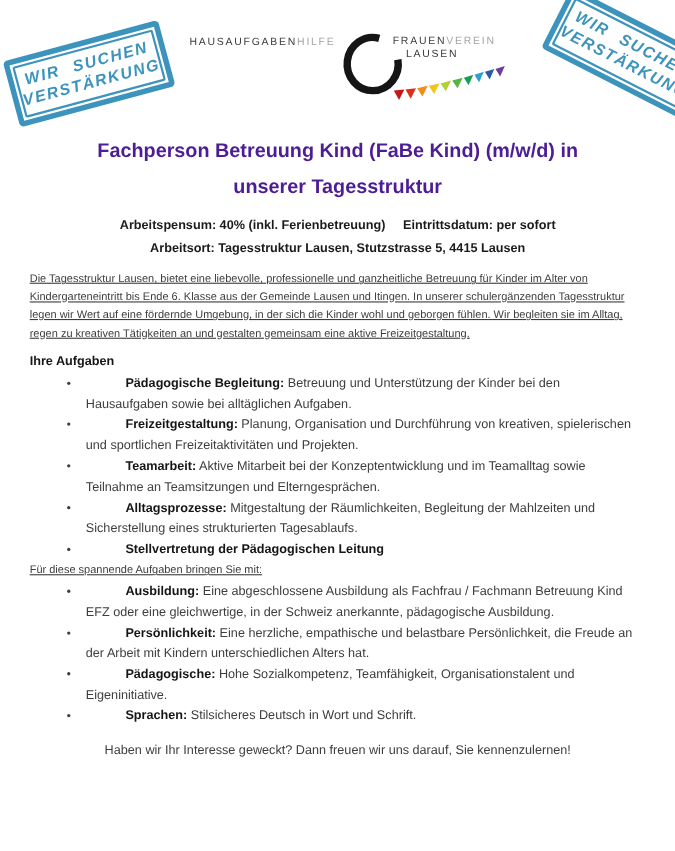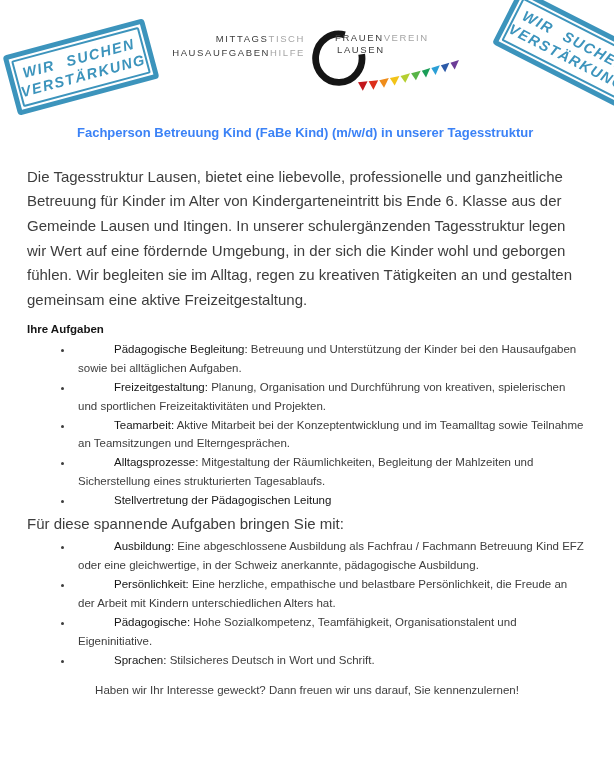--- a/index.html
+++ b/index.html
@@ -34,61 +34,60 @@
   .logo { position:absolute; left:50%; top:26px; transform:translateX(-50%);
           display:flex; align-items:flex-start; }
   .logo-services { text-align:right; padding-top:6px; width:160px; }
   .logo-services .svc-line {
     font-size:9.5px; line-height:14px; letter-spacing:1.6px;
     color:#3c3c3c; white-space:nowrap;
   }
   .logo-light { color:#a5a5a5; }
   .logo-mark { position:relative; width:160px; height:84px; margin-left:4px; }
   .crescent-icon { position:absolute; left:0; top:0; }
-  .logo-org { position:absolute; left:26px; top:6px; }
+  .logo-org { position:absolute; left:48px; top:6px; }
   .org-line1 { font-size:9.5px; letter-spacing:1.6px; color:#3c3c3c; white-space:nowrap; }
-  .org-line2 { font-size:9.5px; letter-spacing:1.6px; color:#3c3c3c; margin-left:2px; margin-top:1px; }
+  .org-line2 { font-size:9.5px; letter-spacing:1.6px; color:#3c3c3c; margin-left:12px; margin-top:1px; }
   .flags-icon { position:absolute; left:46px; top:34px; }
 
   
   .title {
-    font-weight:bold; color:#3b82f6;
-    font-size:13px; line-height:1.75; max-width:460px; margin:4px auto 10px auto;
+    text-align:center; font-weight:bold; color:#4c1d95;
+    font-size:18px; line-height:1.75; max-width:460px; margin:4px auto 10px auto;
   }
   .meta { text-align:center; font-weight:bold; color:#1b1b1b; font-size:11.5px; line-height:1.8; }
   .meta .gap { display:inline-block; width:16px; }
 
   
   .content { padding:10px 27px 0 27px; }
   .section-heading { font-weight:bold; color:#161616; font-size:11.5px; margin-top:9px; line-height:1.55; }
-  .para { font-size:15px; line-height:1.64; color:#3d3d3d; }
+  .para { font-size:10px; line-height:1.64; color:#3d3d3d;text-decoration:underline; }
   ul.bullets { list-style:disc outside; padding-left:47px; margin:1px 0 2px 0; }
   ul.bullets li { font-size:11.5px; line-height:1.64; padding-left:4px; color:#3d3d3d; }
-  .b-label { font-weight:normal; color:#161616;padding-left:36px; }
+  .b-label { font-weight:bold; color:#161616;padding-left:36px; }
 
   
   .closing { text-align:center; font-size:11.5px; line-height:1.64; color:#3d3d3d; }
   .closing .interest { margin-top:12px; }
 </style>
 </head>
 <body>
 
 <div class="page">
 
   <header class="header">
     <div class="stamp stamp-left">
       <div class="stamp-inner">
         <span class="stamp-line">WIR SUCHEN</span>
         <span class="stamp-line">VERSTÄRKUNG</span>
       </div>
     </div>
 
     <div class="logo">
       <div class="logo-services">
-        <div class="svc-line"><span>MITTAGS</span><span class="logo-light">TISCH</span></div>
         <div class="svc-line"><span>HAUSAUFGABEN</span><span class="logo-light">HILFE</span></div>
       </div>
       <div class="logo-mark">
         <svg class="crescent-icon" width="58" height="68" viewBox="0 0 60 70">
           <path d="M 37 9 A 24 25 0 1 0 54.5 29" fill="none" stroke="#151515" stroke-width="7"></path>
         </svg>
         <div class="logo-org">
           <div class="org-line1"><span>FRAUEN</span><span class="logo-light">VEREIN</span></div>
           <div class="org-line2">LAUSEN</div>
         </div>
@@ -110,20 +109,26 @@
     <div class="stamp stamp-right">
       <div class="stamp-inner">
         <span class="stamp-line">WIR SUCHEN</span>
         <span class="stamp-line">VERSTÄRKUNG</span>
       </div>
     </div>
   </header>
 
   <h1 class="title">Fachperson Betreuung Kind (FaBe Kind) (m/w/d) in unserer Tagesstruktur</h1>
 
+  <div class="meta">
+    <div>
+      <span>Arbeitspensum: 40% (inkl. Ferienbetreuung)</span><span class="gap"></span><span>Eintrittsdatum: per sofort</span>
+    </div>
+    <div>Arbeitsort: Tagesstruktur Lausen, Stutzstrasse 5, 4415 Lausen</div>
+  </div>
 
   <div class="content">
 
     <p class="para">Die Tagesstruktur Lausen, bietet eine liebevolle, professionelle und ganzheitliche Betreuung für Kinder im Alter von Kindergarteneintritt bis Ende 6. Klasse aus der Gemeinde Lausen und Itingen. In unserer schulergänzenden Tagesstruktur legen wir Wert auf eine fördernde Umgebung, in der sich die Kinder wohl und geborgen fühlen. Wir begleiten sie im Alltag, regen zu kreativen Tätigkeiten an und gestalten gemeinsam eine aktive Freizeitgestaltung.</p>
 
     <div class="section-heading">Ihre Aufgaben</div>
     <ul class="bullets">
       <li><span class="b-label">Pädagogische Begleitung:</span><span> Betreuung und Unterstützung der Kinder bei den Hausaufgaben sowie bei alltäglichen Aufgaben.</span></li>
       <li><span class="b-label">Freizeitgestaltung:</span><span> Planung, Organisation und Durchführung von kreativen, spielerischen und sportlichen Freizeitaktivitäten und Projekten.</span></li>
       <li><span class="b-label">Teamarbeit:</span><span> Aktive Mitarbeit bei der Konzeptentwicklung und im Teamalltag sowie Teilnahme an Teamsitzungen und Elterngesprächen.</span></li>

